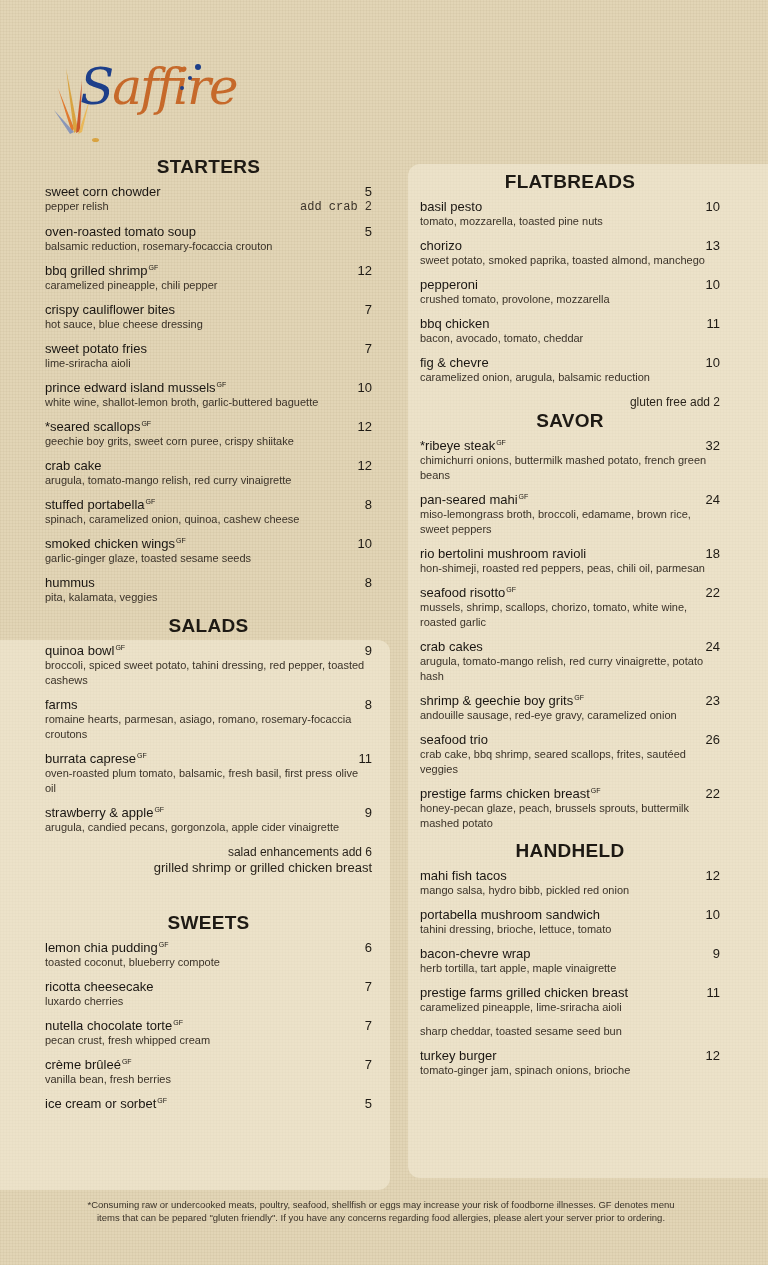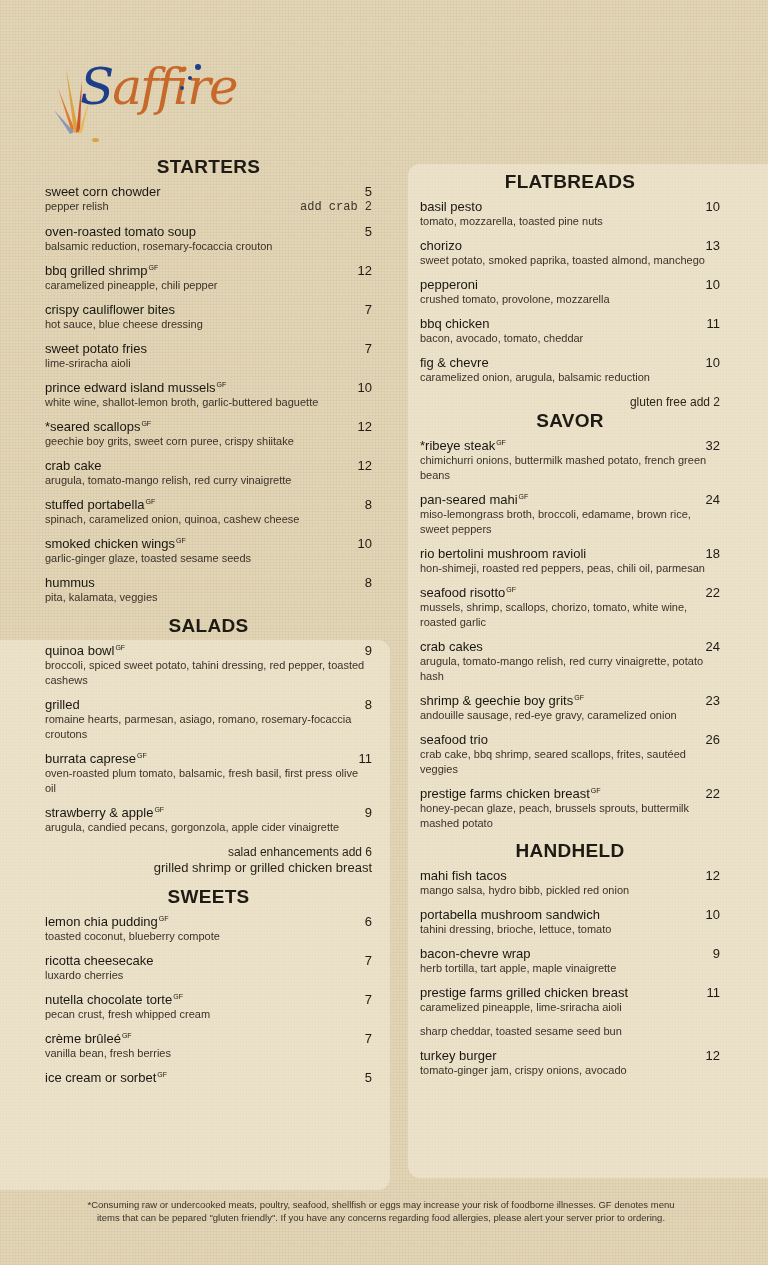--- a/index.html
+++ b/index.html
@@ -175,21 +175,21 @@
           <div class="row">
             <span class="name"><span>quinoa bowl</span><span class="gf">GF</span></span>
             <span class="price">9</span>
           </div>
           <div class="row">
             <span class="desc">broccoli, spiced sweet potato, tahini dressing, red pepper, toasted cashews</span>
           </div>
         </div>
         <div class="item">
           <div class="row">
-            <span class="name"><span>grilled</span></span>
+            <span class="name"><span>farms</span></span>
             <span class="price">8</span>
           </div>
           <div class="row">
             <span class="desc">romaine hearts, parmesan, asiago, romano, rosemary-focaccia croutons</span>
           </div>
         </div>
         <div class="item">
           <div class="row">
             <span class="name"><span>burrata caprese</span><span class="gf">GF</span></span>
             <span class="price">11</span>
@@ -207,21 +207,21 @@
             <span class="desc">arugula, candied pecans, gorgonzola, apple cider vinaigrette</span>
           </div>
         </div>
       </div>
     <div class="note" style="margin-top:6px;">
       <div>salad enhancements  add 6</div>
       <div style="font-size:13px;">grilled shrimp or grilled chicken breast</div>
     </div>
   </section>
 
-  <section style="margin-top:10px;">
+  <section style="margin-top:36px;">
     <h2 class="sec-title">SWEETS</h2>
     <div id="sweets-list">
         <div class="item">
           <div class="row">
             <span class="name"><span>lemon chia pudding</span><span class="gf">GF</span></span>
             <span class="price">6</span>
           </div>
           <div class="row">
             <span class="desc">toasted coconut, blueberry compote</span>
           </div>
@@ -437,21 +437,21 @@
           <div class="row">
             <span class="desc">sharp cheddar, toasted sesame seed bun</span>
           </div>
         </div>
         <div class="item">
           <div class="row">
             <span class="name"><span>turkey burger</span></span>
             <span class="price">12</span>
           </div>
           <div class="row">
-            <span class="desc">tomato-ginger jam, crispy onions, avocado</span>
+            <span class="desc">tomato-ginger jam, spinach onions, brioche</span>
           </div>
         </div>
       </div>
   </section>
 </div>
 
 <div class="footer">
   <div>*Consuming raw or undercooked meats, poultry, seafood, shellfish or eggs may increase your risk of foodborne illnesses. GF denotes menu</div>
   <div>items that can be pepared "gluten friendly". If you have any concerns regarding food allergies, please alert your server prior to ordering.</div>
 </div>

